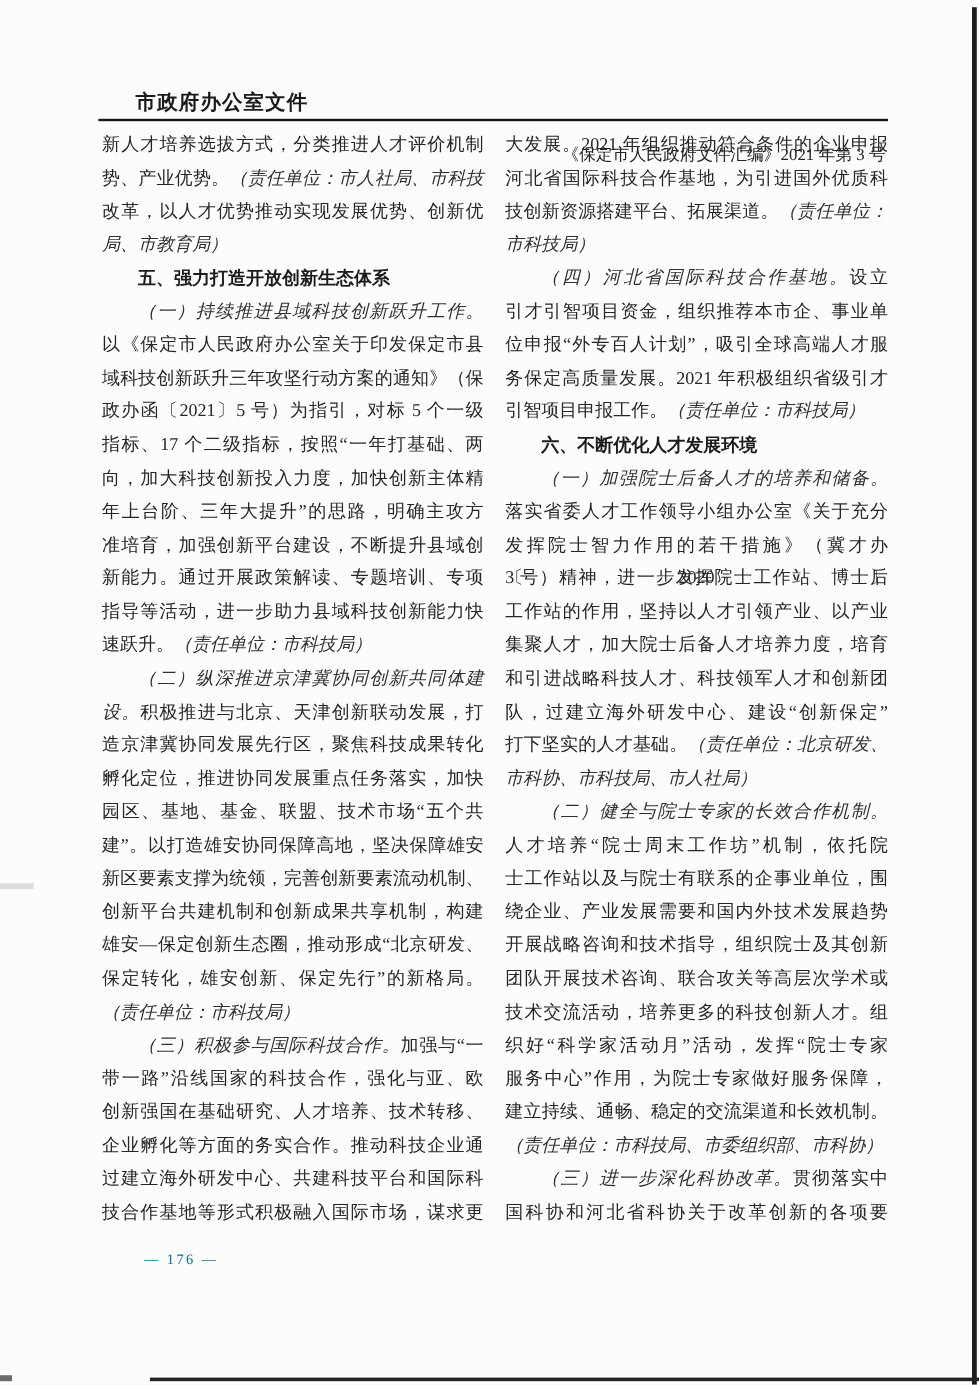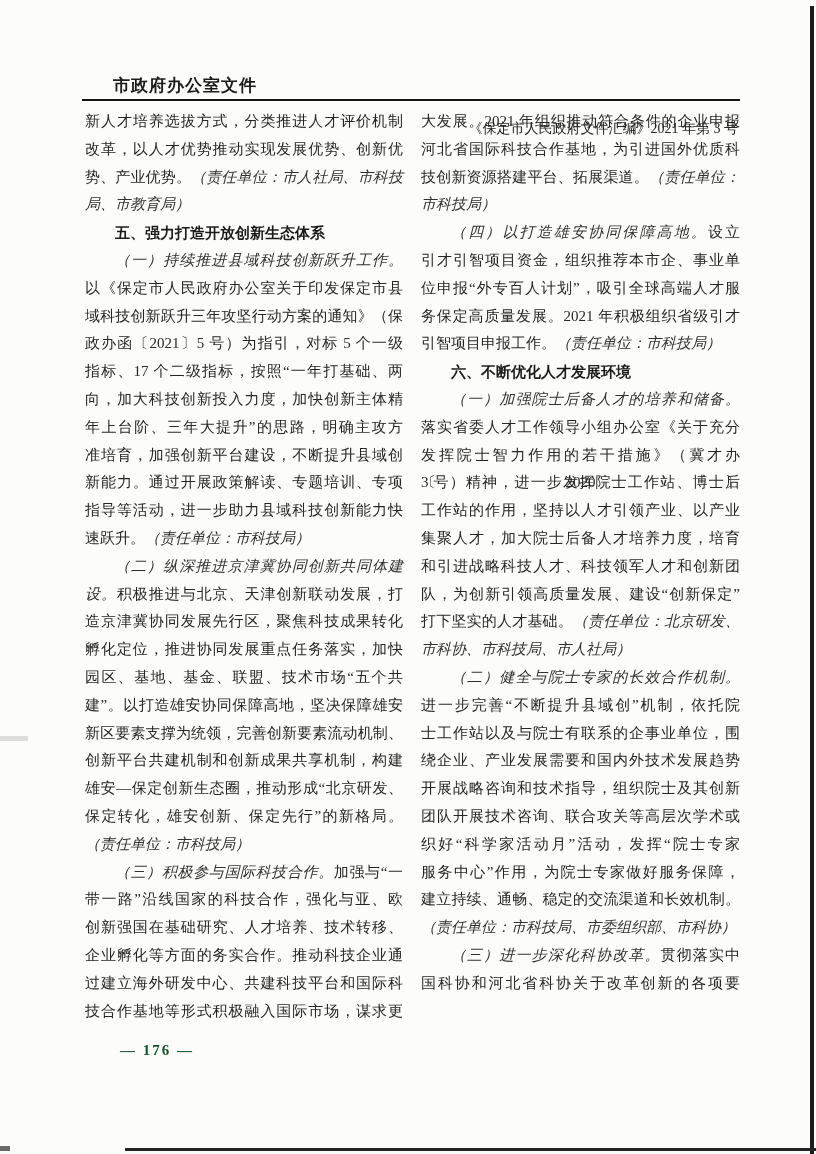--- a/index.html
+++ b/index.html
@@ -33,45 +33,44 @@
   .line.just{text-align:justify;text-align-last:justify;white-space:normal;}
   .line.left{text-align:center;text-align-last:left;}
   .line.ind{text-indent:2em;}
   .kai{font-style:italic;color:#303030;}
   .bold{
     font-weight:bold;font-style:normal;
     font-family:"Liberation Sans","DejaVu Sans",sans-serif;color:#1b1b1b;
   }
   
   .pagenum{
-    position:absolute;left:120px;top:1042px;font-size:15px;color:#14532d;
+    position:absolute;left:120px;top:1042px;font-size:12px;color:#0369a1;
     letter-spacing:2px;
-    font-weight:bold;
   }
   
   .edge-right{position:absolute;right:2px;top:6px;width:4px;height:1148px;background:#1c1c1c;}
   .edge-bottom{position:absolute;left:125px;top:1148px;width:691px;height:3px;background:#242424;}
   .speck-bl{position:absolute;left:0;top:1146px;width:10px;height:5px;background:#6a6a6a;}
   .smudge-left{position:absolute;left:0;top:736px;width:28px;height:5px;background:#dededc;}
 </style>
 </head>
 <body>
 
 <div id="page">
 
   <div class="hdr-left">市政府办公室文件</div>
 
   <div class="hdr-right">《保定市人民政府文件汇编》2021 年第 3 号</div>
 
   <div class="hdr-rule"></div>
 
   <div class="col" id="col-left">
       <div class="line just"><span>新人才培养选拔方式，分类推进人才评价机制</span></div>
+      <div class="line just"><span>势、产业优势。</span><span class="kai">（责任单位：市人社局、市科技</span></div>
       <div class="line just"><span>改革，以人才优势推动实现发展优势、创新优</span></div>
-      <div class="line just"><span>势、产业优势。</span><span class="kai">（责任单位：市人社局、市科技</span></div>
       <div class="line left"><span class="kai">局、市教育局）</span></div>
       <div class="line left ind"><span class="bold">五、强力打造开放创新生态体系</span></div>
       <div class="line just ind"><span class="kai">（一）持续推进县域科技创新跃升工作。</span></div>
       <div class="line just"><span>以《保定市人民政府办公室关于印发保定市县</span></div>
       <div class="line just"><span>域科技创新跃升三年攻坚行动方案的通知》（保</span></div>
       <div class="line just"><span>政办函〔2021〕5 号）为指引，对标 5 个一级</span></div>
       <div class="line just"><span>指标、17 个二级指标，按照“一年打基础、两</span></div>
       <div class="line just"><span>向，加大科技创新投入力度，加快创新主体精</span></div>
       <div class="line just"><span>年上台阶、三年大提升”的思路，明确主攻方</span></div>
       <div class="line just"><span>准培育，加强创新平台建设，不断提升县域创</span></div>
@@ -95,42 +94,43 @@
       <div class="line just"><span>企业孵化等方面的务实合作。推动科技企业通</span></div>
       <div class="line just"><span>过建立海外研发中心、共建科技平台和国际科</span></div>
       <div class="line just"><span>技合作基地等形式积极融入国际市场，谋求更</span></div>
     </div>
 
   <div class="col" id="col-right">
       <div class="line just"><span>大发展。2021 年组织推动符合条件的企业申报</span></div>
       <div class="line just"><span>河北省国际科技合作基地，为引进国外优质科</span></div>
       <div class="line just"><span>技创新资源搭建平台、拓展渠道。</span><span class="kai">（责任单位：</span></div>
       <div class="line left"><span class="kai">市科技局）</span></div>
-      <div class="line just ind"><span class="kai">（四）以打造雄安协同保障高地。</span><span>设立</span></div>
+      <div class="line just ind"><span class="kai">（四）河北省国际科技合作基地。</span><span>设立</span></div>
       <div class="line just"><span>引才引智项目资金，组织推荐本市企、事业单</span></div>
       <div class="line just"><span>位申报“外专百人计划”，吸引全球高端人才服</span></div>
       <div class="line just"><span>务保定高质量发展。2021 年积极组织省级引才</span></div>
       <div class="line left"><span>引智项目申报工作。</span><span class="kai">（责任单位：市科技局）</span></div>
       <div class="line left ind"><span class="bold">六、不断优化人才发展环境</span></div>
       <div class="line just ind"><span class="kai">（一）加强院士后备人才的培养和储备。</span></div>
       <div class="line just"><span>落实省委人才工作领导小组办公室《关于充分</span></div>
       <div class="line just"><span>发挥院士智力作用的若干措施》（冀才办〔2020〕</span></div>
       <div class="line just"><span>3 号）精神，进一步发挥院士工作站、博士后</span></div>
       <div class="line just"><span>工作站的作用，坚持以人才引领产业、以产业</span></div>
       <div class="line just"><span>集聚人才，加大院士后备人才培养力度，培育</span></div>
       <div class="line just"><span>和引进战略科技人才、科技领军人才和创新团</span></div>
-      <div class="line just"><span>队，为创新引领高质量发展、建设“创新保定”</span></div>
+      <div class="line just"><span>队，过建立海外研发中心、建设“创新保定”</span></div>
       <div class="line just"><span>打下坚实的人才基础。</span><span class="kai">（责任单位：北京研发、</span></div>
       <div class="line left"><span class="kai">市科协、市科技局、市人社局）</span></div>
       <div class="line just ind"><span class="kai">（二）健全与院士专家的长效合作机制。</span></div>
-      <div class="line just"><span>进一步完善“不断提升县域创”机制，依托院</span></div>
+      <div class="line just"><span>人才培养“院士周末工作坊”机制，依托院</span></div>
       <div class="line just"><span>士工作站以及与院士有联系的企事业单位，围</span></div>
       <div class="line just"><span>绕企业、产业发展需要和国内外技术发展趋势</span></div>
       <div class="line just"><span>开展战略咨询和技术指导，组织院士及其创新</span></div>
       <div class="line just"><span>团队开展技术咨询、联合攻关等高层次学术或</span></div>
+      <div class="line just"><span>技术交流活动，培养更多的科技创新人才。组</span></div>
       <div class="line just"><span>织好“科学家活动月”活动，发挥“院士专家</span></div>
       <div class="line just"><span>服务中心”作用，为院士专家做好服务保障，</span></div>
       <div class="line just"><span>建立持续、通畅、稳定的交流渠道和长效机制。</span></div>
       <div class="line left"><span class="kai">（责任单位：市科技局、市委组织部、市科协）</span></div>
       <div class="line just ind"><span class="kai">（三）进一步深化科协改革。</span><span>贯彻落实中</span></div>
       <div class="line just"><span>国科协和河北省科协关于改革创新的各项要</span></div>
     </div>
 
   <div class="pagenum">— 176 —</div>
 

